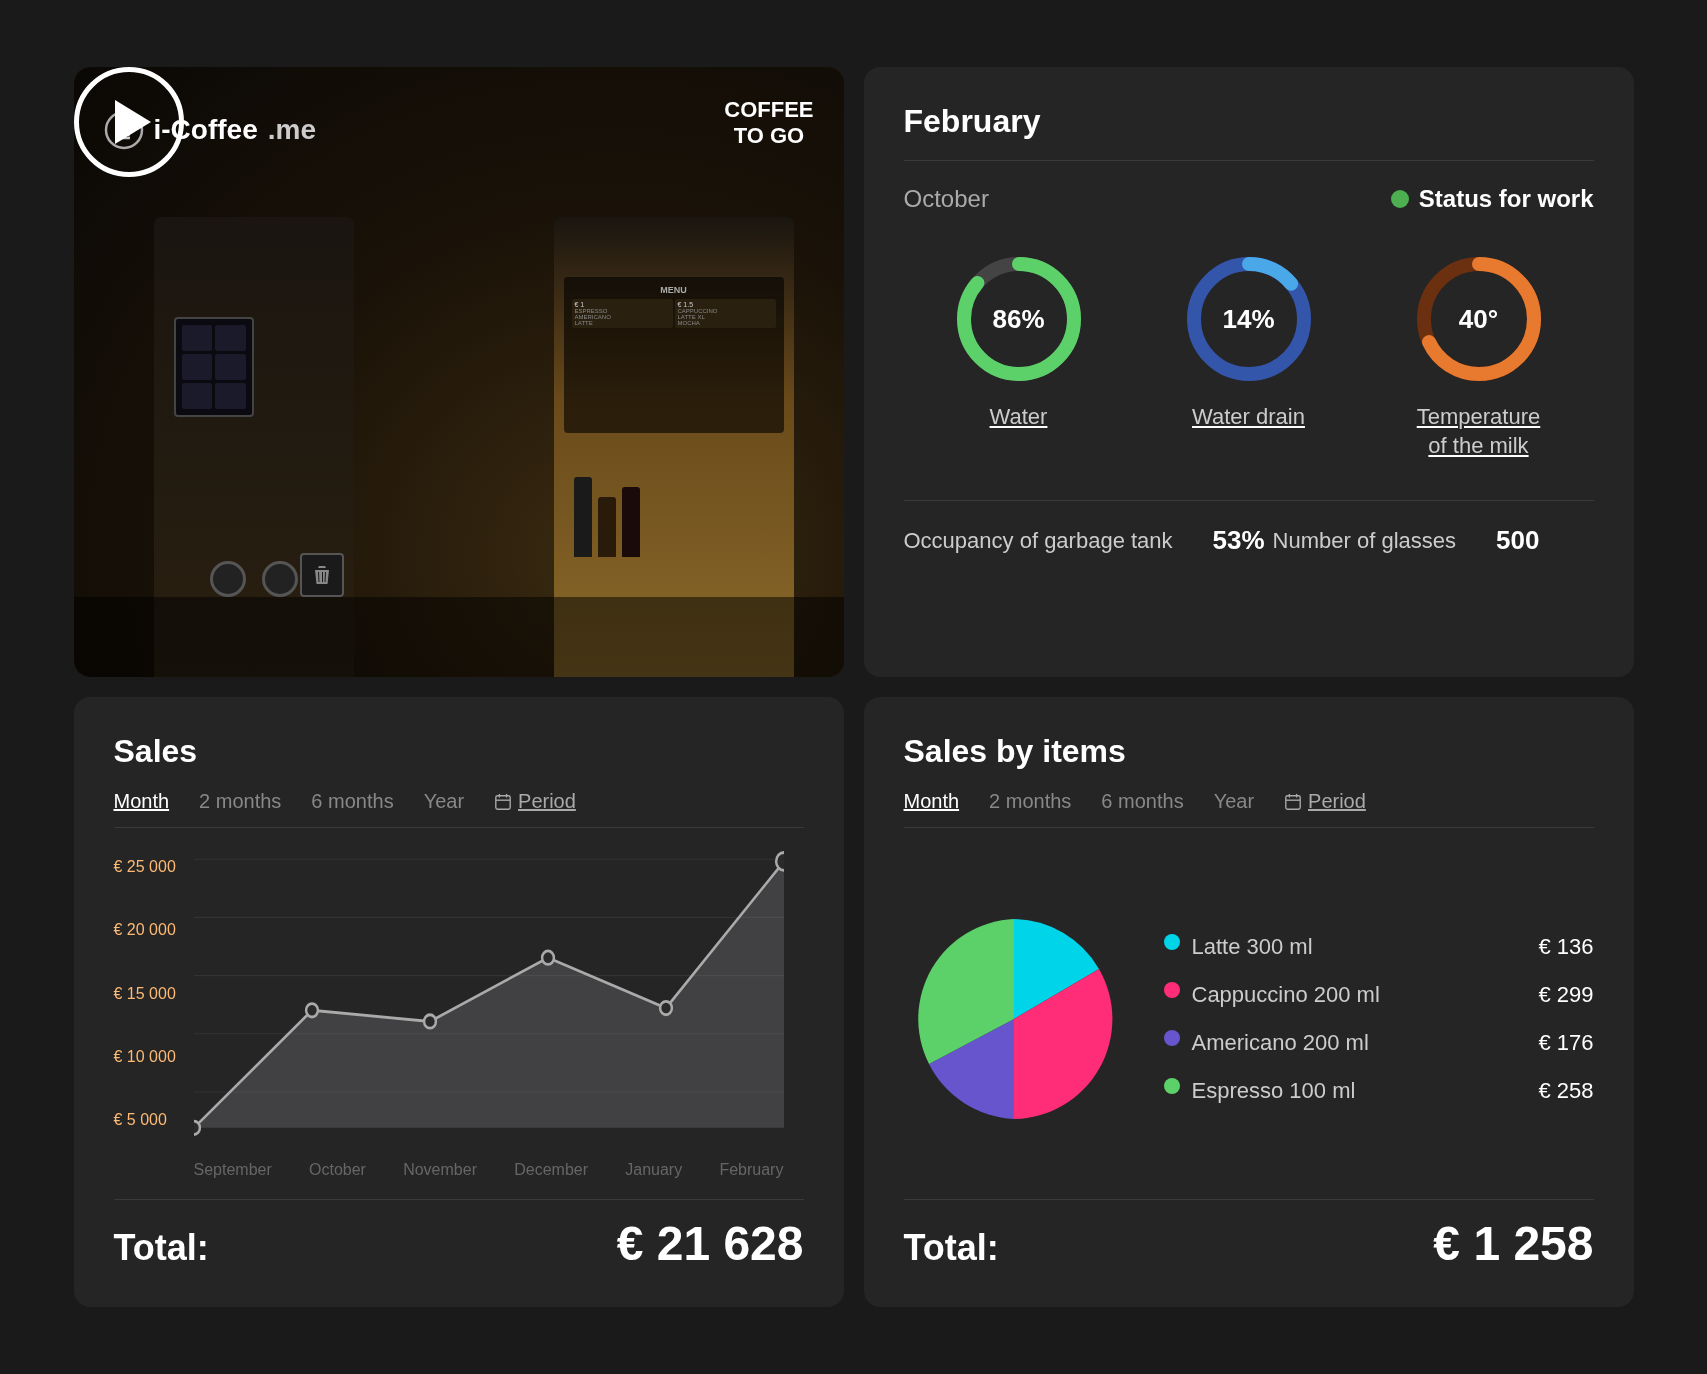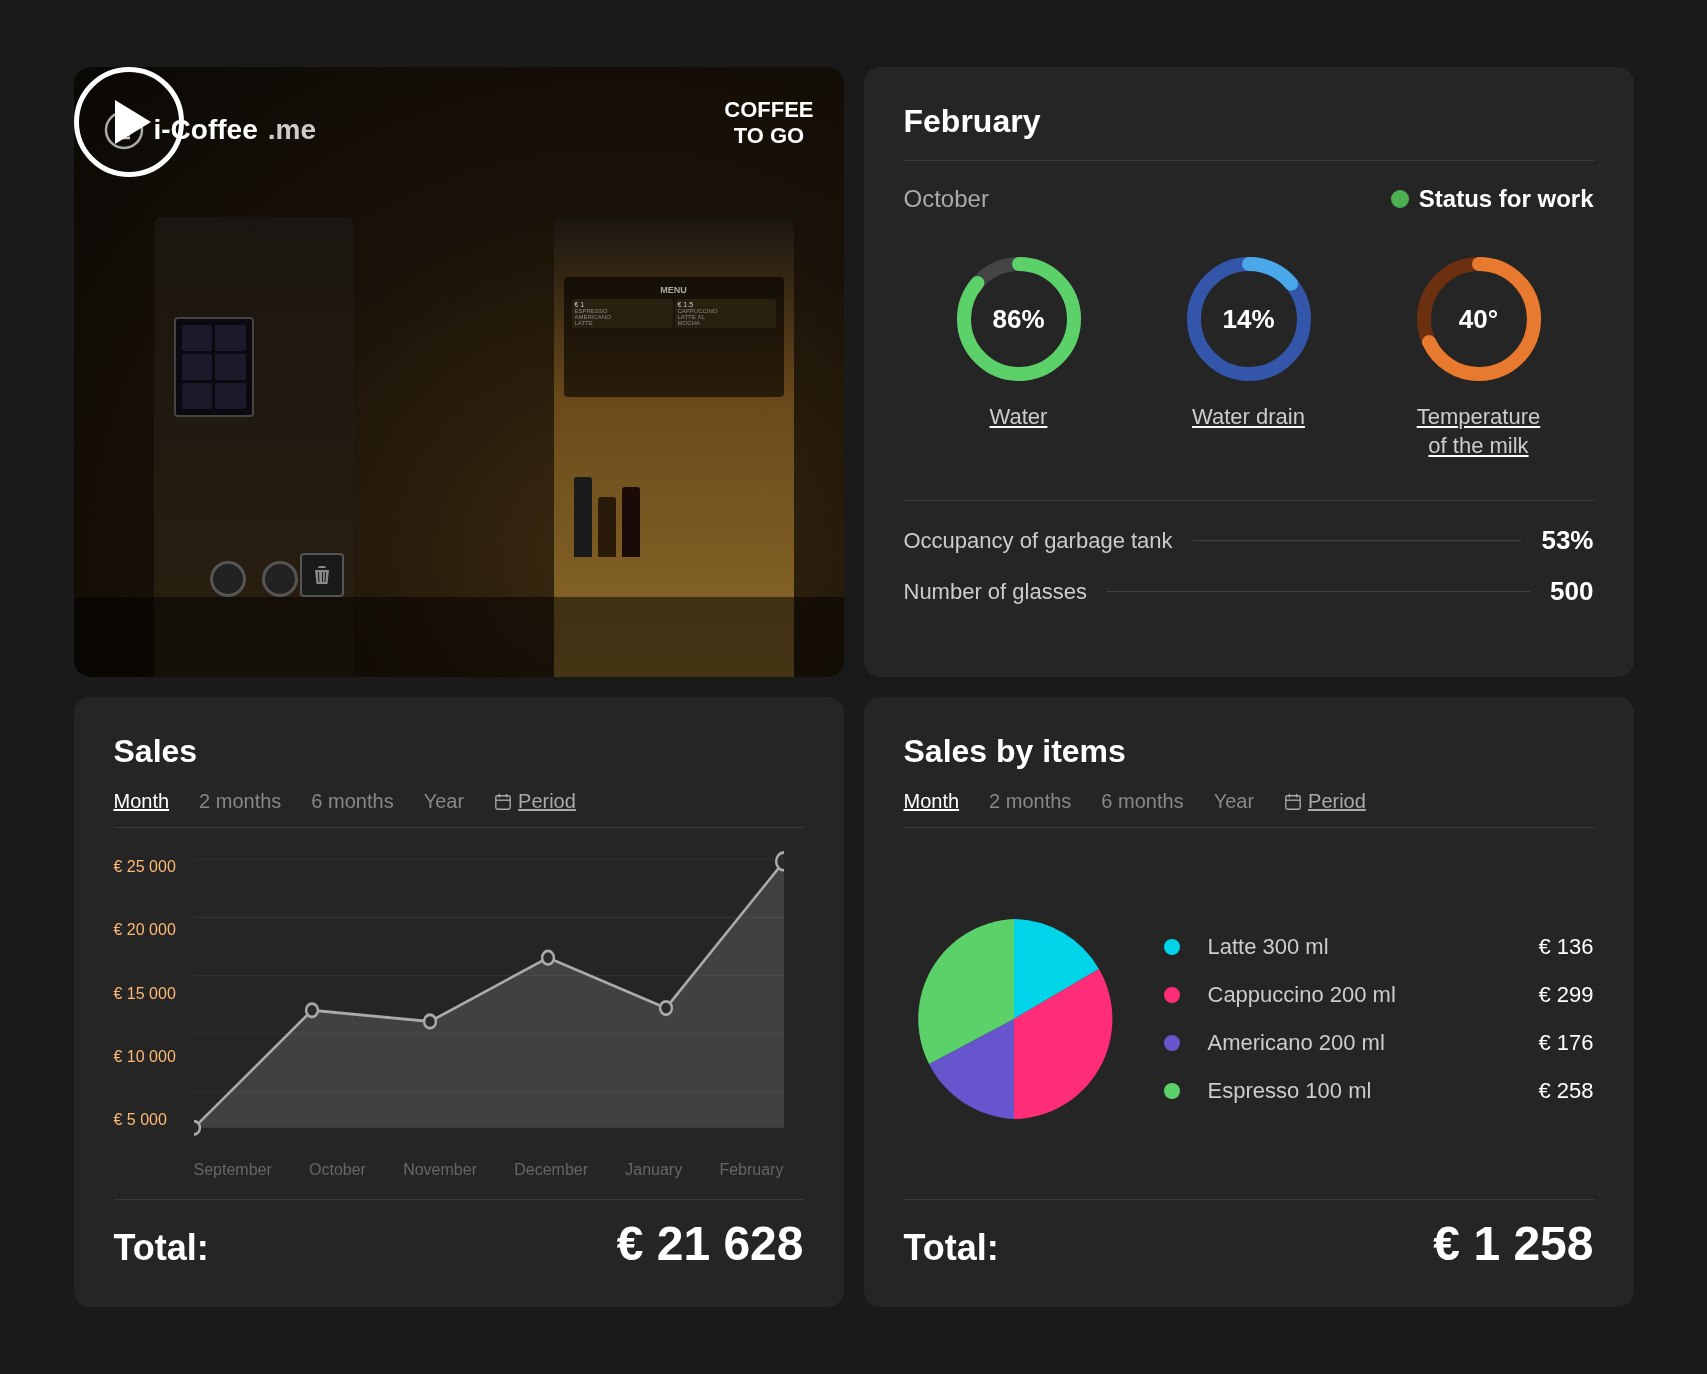--- a/index.html
+++ b/index.html
@@ -143,22 +143,22 @@
       top: 50%;
       left: 50%;
       transform: translate(-50%, -50%);
       font-size: 26px;
       font-weight: bold;
       color: #fff;
     }
 
     .metrics-row {
       display: flex;
-      flex-direction: column;
-      gap: 20px;
+      flex-direction: row;
+      gap: 8px;
     }
     .metric-item {
       display: flex;
       align-items: center;
       justify-content: space-between;
     }
     .metric-name {
       font-size: 22px;
       color: #ccc;
     }
@@ -282,22 +282,21 @@
       flex-direction: column;
       gap: 22px;
     }
     .legend-item {
       display: flex;
       align-items: center;
       justify-content: space-between;
     }
     .legend-left {
       display: flex;
-      align-items: center;
-      gap: 28px;
+      gap: 12px;
     }
     .legend-dot {
       width: 16px;
       height: 16px;
       border-radius: 50%;
       flex-shrink: 0;
     }
     .legend-name {
       font-size: 22px;
       color: #ccc;
@@ -407,21 +406,21 @@
 
           <div style="position:absolute;bottom:80px;right:10px;width:44px;height:44px;border:2px solid #555;border-radius:4px;background:#1a1a1a;display:flex;align-items:center;justify-content:center;">
             <svg width="24" height="24" viewBox="0 0 24 24" fill="#888">
               <path d="M9 3h6l1 2H8L9 3zM5 7h14l-1.5 14h-11L5 7zm3 2l.5 10h1L9 9H8zm4 0v10h1V9h-1zm3 0l-.5 10h1L16 9h-1z"></path>
             </svg>
           </div>
         </div>
 
         <div style="position:absolute; right:50px; bottom:0; width:240px; height:460px; background:linear-gradient(180deg,#1a1510 0%,#6a4a1a 40%,#8a6a2a 100%); border-radius:8px 8px 0 0;">
 
-          <div style="position:absolute;top:60px;left:10px;right:10px;height:120px;background:rgba(0,0,0,0.6);border-radius:4px;padding:8px;">
+          <div style="position:absolute;top:60px;left:10px;right:10px;height:156px;background:rgba(0,0,0,0.6);border-radius:4px;padding:8px;">
             <div style="font-size:9px;color:#aaa;text-align:center;font-weight:bold;margin-bottom:4px;">MENU</div>
             <div style="display:grid;grid-template-columns:1fr 1fr;gap:2px;">
               <div style="background:#2a2010;padding:2px 3px;border-radius:2px;">
                 <div style="font-size:7px;color:#ccc;">€ 1</div>
                 <div style="font-size:6px;color:#888;">ESPRESSO</div>
                 <div style="font-size:6px;color:#888;">AMERICANO</div>
                 <div style="font-size:6px;color:#888;">LATTE</div>
               </div>
               <div style="background:#2a2010;padding:2px 3px;border-radius:2px;">
                 <div style="font-size:7px;color:#ccc;">€ 1.5</div>

